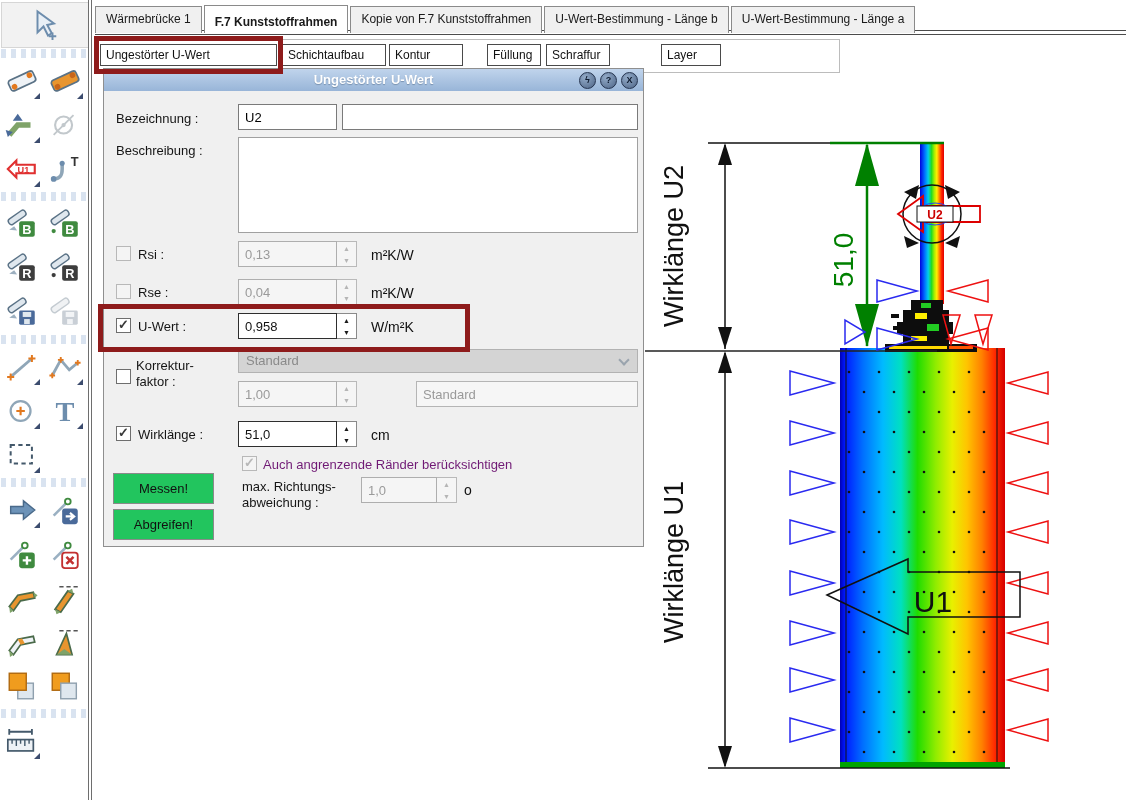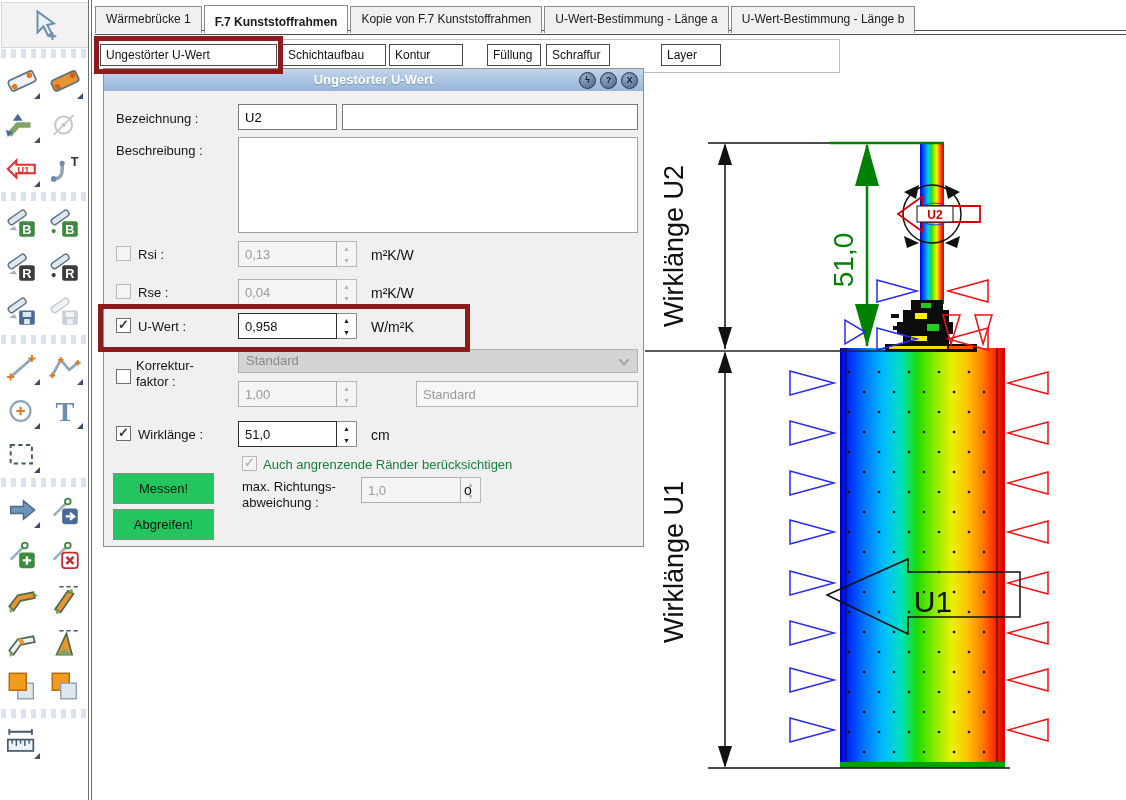--- a/index.html
+++ b/index.html
@@ -29,21 +29,21 @@
   .hlframe{position:absolute;border:5px solid #8e1b1b;z-index:6;pointer-events:none;}
   
   #dlg{position:absolute;left:103px;top:68px;width:541px;height:479px;background:#f0f0f0;
        border:1px solid #8f8f8f;box-sizing:border-box;z-index:3;}
   .ttl{position:absolute;left:0;top:0;right:0;height:22px;background:linear-gradient(#c0d4ec,#98b5d8);
        text-align:center;color:#fff;font-weight:bold;font-size:13px;line-height:21px;text-shadow:0 1px 1px #7790ae;}
   .tbtns{position:absolute;right:5px;top:3px;display:flex;gap:4px;}
   .tbtn{width:15px;height:15px;border-radius:50%;background:radial-gradient(circle at 35% 30%,#93abc8,#4e6587);
         border:1px solid #25344f;color:#0d1a2e;font-size:9px;font-weight:bold;text-align:center;line-height:14px;cursor:pointer;}
   .lbl{position:absolute;font-size:13px;color:#151515;white-space:nowrap;}
-  .lbl.gray{color:#15803d;}
+  .lbl.gray{color:#701a75;}
   .tin{position:absolute;border:1px solid #7a7a7a;background:#fff;font:13px "Liberation Sans",sans-serif;
        padding:2px 6px;box-sizing:border-box;height:26px;}
   textarea.tin{height:96px;resize:none;border-color:#a0a0a0;}
   .spin-wrap{position:absolute;display:flex;height:26px;}
   .spin-input{width:99px;border:1px solid #2e2e2e;background:#fff;color:#111;font:13px "Liberation Sans",sans-serif;
               padding:2px 6px;box-sizing:border-box;}
   .spin-btns{width:19px;border:1px solid #8a8a8a;border-left:none;display:flex;flex-direction:column;background:#fff;}
   .spin-btns span{flex:1;display:flex;align-items:center;justify-content:center;font-size:7px;color:#1a1a1a;cursor:pointer;}
   .su::after{content:"▲";} .sd::after{content:"▼";}
   .off .spin-input{background:#f5f5f5;border-color:#aeaeae;color:#9a9a9a;}
@@ -313,22 +313,22 @@
   </div>
 </div>
 <div class="vline" style="left:88px"></div>
 <div class="vline" style="left:91px"></div>
 
 <div class="tabline"></div>
 <div class="tabs">
   <div class="tab">Wärmebrücke 1</div>
   <div class="tab active">F.7 Kunststoffrahmen</div>
   <div class="tab">Kopie von F.7 Kunststoffrahmen</div>
+  <div class="tab">U-Wert-Bestimmung - Länge b</div>
   <div class="tab">U-Wert-Bestimmung - Länge a</div>
-  <div class="tab">U-Wert-Bestimmung - Länge b</div>
 </div>
 
 <div class="subwrap">
   <div class="sbox" style="left:2px;width:177px">Ungestörter U-Wert</div>
   <div class="sbox" style="left:184px;width:104px">Schichtaufbau</div>
   <div class="sbox" style="left:291px;width:74px">Kontur</div>
   <div class="sbox" style="left:389px;width:54px">Füllung</div>
   <div class="sbox" style="left:448px;width:64px">Schraffur</div>
   <div class="sbox" style="left:563px;width:60px">Layer</div>
 </div>
@@ -407,21 +407,21 @@
         </div>
   </div>
   <span class="unit" style="left:267px;top:358px">cm</span>
 
   <span class="cb dis checked" style="left:138px;top:387px"></span>
   <span class="lbl gray" style="left:159px;top:388px">Auch angrenzende Ränder berücksichtigen</span>
 
   <span class="lbl" style="left:138px;top:410px">max. Richtungs-</span>
   <span class="lbl" style="left:138px;top:426px">abweichung :</span>
   <div class="spin-wrap off" style="left:257px;top:408px">
-    <input class="spin-input" style="width: 100px;" disabled="" value="1,0">
+    <input class="spin-input" style="width: 76px;" disabled="" value="1,0">
     <div class="spin-btns">
           <span class="su"></span>
           <span class="sd"></span>
         </div>
   </div>
   <span class="unit" style="left:360px;top:413px">o</span>
 
   <div class="btn" style="left:9px;top:404px;width:101px;height:31px">Messen!</div>
   <div class="btn" style="left:9px;top:440px;width:101px;height:31px">Abgreifen!</div>
 </div>

